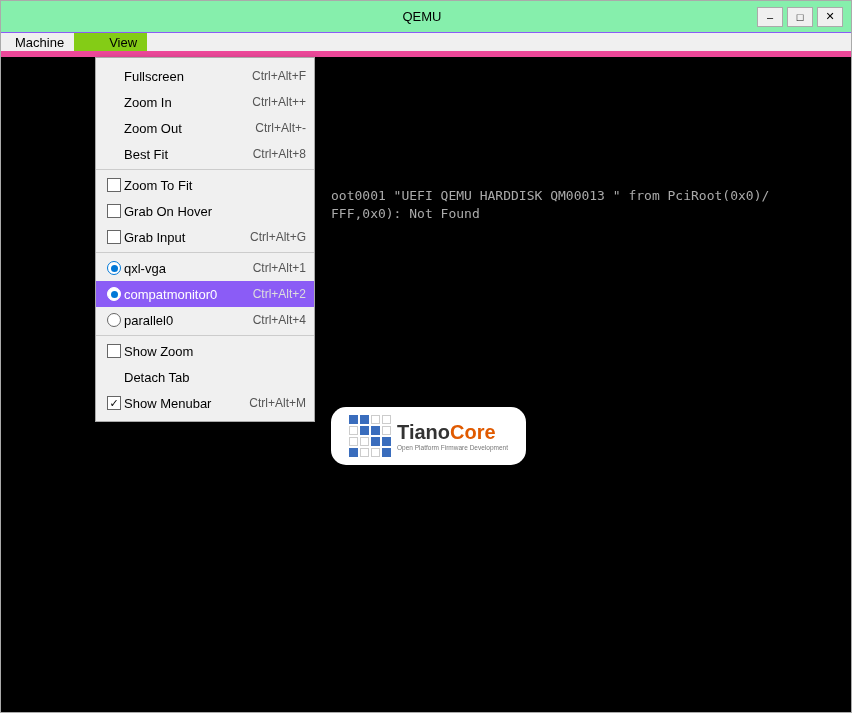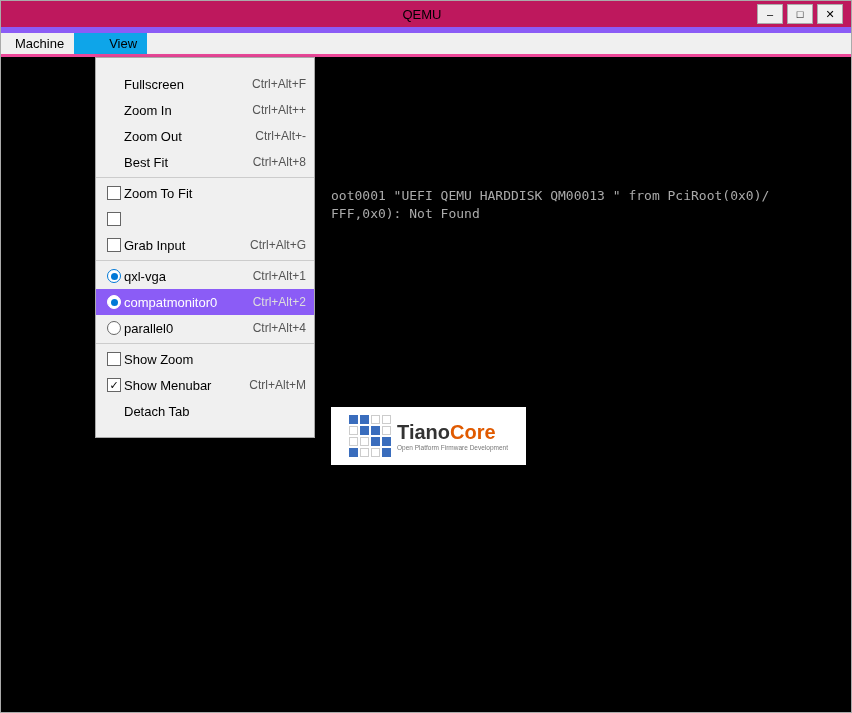--- a/index.html
+++ b/index.html
@@ -15,28 +15,28 @@
     .window {
       width: 852px;
       height: 713px;
       background: #000;
       border: 1px solid #aaa;
       display: flex;
       flex-direction: column;
     }
 
     .title-bar {
-      background: #be185d;
+      background: #86efac;
       height: 32px;
       display: flex;
       align-items: center;
       justify-content: space-between;
       padding: 0 8px;
       flex-shrink: 0;
-      border-bottom: 6px solid #8b5cf6;
+      border-bottom: 1px solid #8b5cf6;
     }
 
     .title-bar-title {
       flex: 1;
       text-align: center;
       font-size: 13px;
       color: #000;
     }
 
     .title-bar-controls {
@@ -58,46 +58,46 @@
     }
 
     
     .menu-bar {
       background: #f0f0f0;
       height: 24px;
       display: flex;
       align-items: center;
       padding: 0 4px;
       flex-shrink: 0;
-      border-bottom: 3px solid #ec4899;
+      border-bottom: 6px solid #ec4899;
       position: relative;
     }
 
     .menu-item {
       padding: 2px 10px;
       font-size: 13px;
       cursor: pointer;
       color: #000;
       height: 100%;
       display: flex;
       align-items: center;
     }
-    .menu-item.active { background: #0ea5e9; padding-left: 35px; }
+    .menu-item.active { background: #84cc16; padding-left: 35px; }
 
     
     .dropdown {
       position: absolute;
       top: 24px;
       left: 94px;
       background: #f0f0f0;
       border: 1px solid #aaa;
       min-width: 220px;
       z-index: 100;
       box-shadow: 2px 2px 6px rgba(0,0,0,0.3);
-      padding: 13px 0;
+      padding: 5px 0;
     }
 
     .menu-entry {
       display: flex;
       align-items: center;
       padding: 4px 8px 4px 8px;
       font-size: 13px;
       cursor: pointer;
       color: #000;
       min-height: 26px;
@@ -209,20 +209,21 @@
       position: absolute;
       top: 350px;
       left: 330px;
       width: 195px;
       height: 58px;
       background: #fff;
       display: flex;
       align-items: center;
       justify-content: center;
       padding: 4px;
+      border-radius: 15px;
     }
   </style>
 </head>
 <body>
 
 <div class="window">
 
   <div class="title-bar">
     <div style="width:78px;"></div>
     <div class="title-bar-title">QEMU</div>
@@ -270,20 +271,21 @@
           <span class="cb-box"></span>
         </span>
         <span class="label">Zoom To Fit</span>
         <span class="shortcut"></span>
       </div>
 
       <div class="menu-entry">
         <span class="check-area">
           <span class="cb-box"></span>
         </span>
+        <span class="label">Grab On Hover</span>
         <span class="shortcut"></span>
       </div>
 
       <div class="menu-entry">
         <span class="check-area">
           <span class="cb-box"></span>
         </span>
         <span class="label">Grab Input</span>
         <span class="shortcut">Ctrl+Alt+G</span>
       </div>
@@ -319,31 +321,31 @@
 
       <div class="menu-entry">
         <span class="check-area">
           <span class="cb-box"></span>
         </span>
         <span class="label">Show Zoom</span>
         <span class="shortcut"></span>
       </div>
 
       <div class="menu-entry">
+        <span class="check-area"></span>
+        <span class="label">Detach Tab</span>
+        <span class="shortcut"></span>
+      </div>
+
+      <div class="menu-entry">
         <span class="check-area">
           <span class="cb-box checked"></span>
         </span>
         <span class="label">Show Menubar</span>
         <span class="shortcut">Ctrl+Alt+M</span>
-      </div>
-
-      <div class="menu-entry">
-        <span class="check-area"></span>
-        <span class="label">Detach Tab</span>
-        <span class="shortcut"></span>
       </div>
 
     </div>
   </div>
 
   <div class="main-content">
 
     <div class="terminal-text"><span>oot0001 "UEFI QEMU HARDDISK QM00013 " from PciRoot(0x0)/</span>
 <span>FFF,0x0): Not Found</span></div>
 

